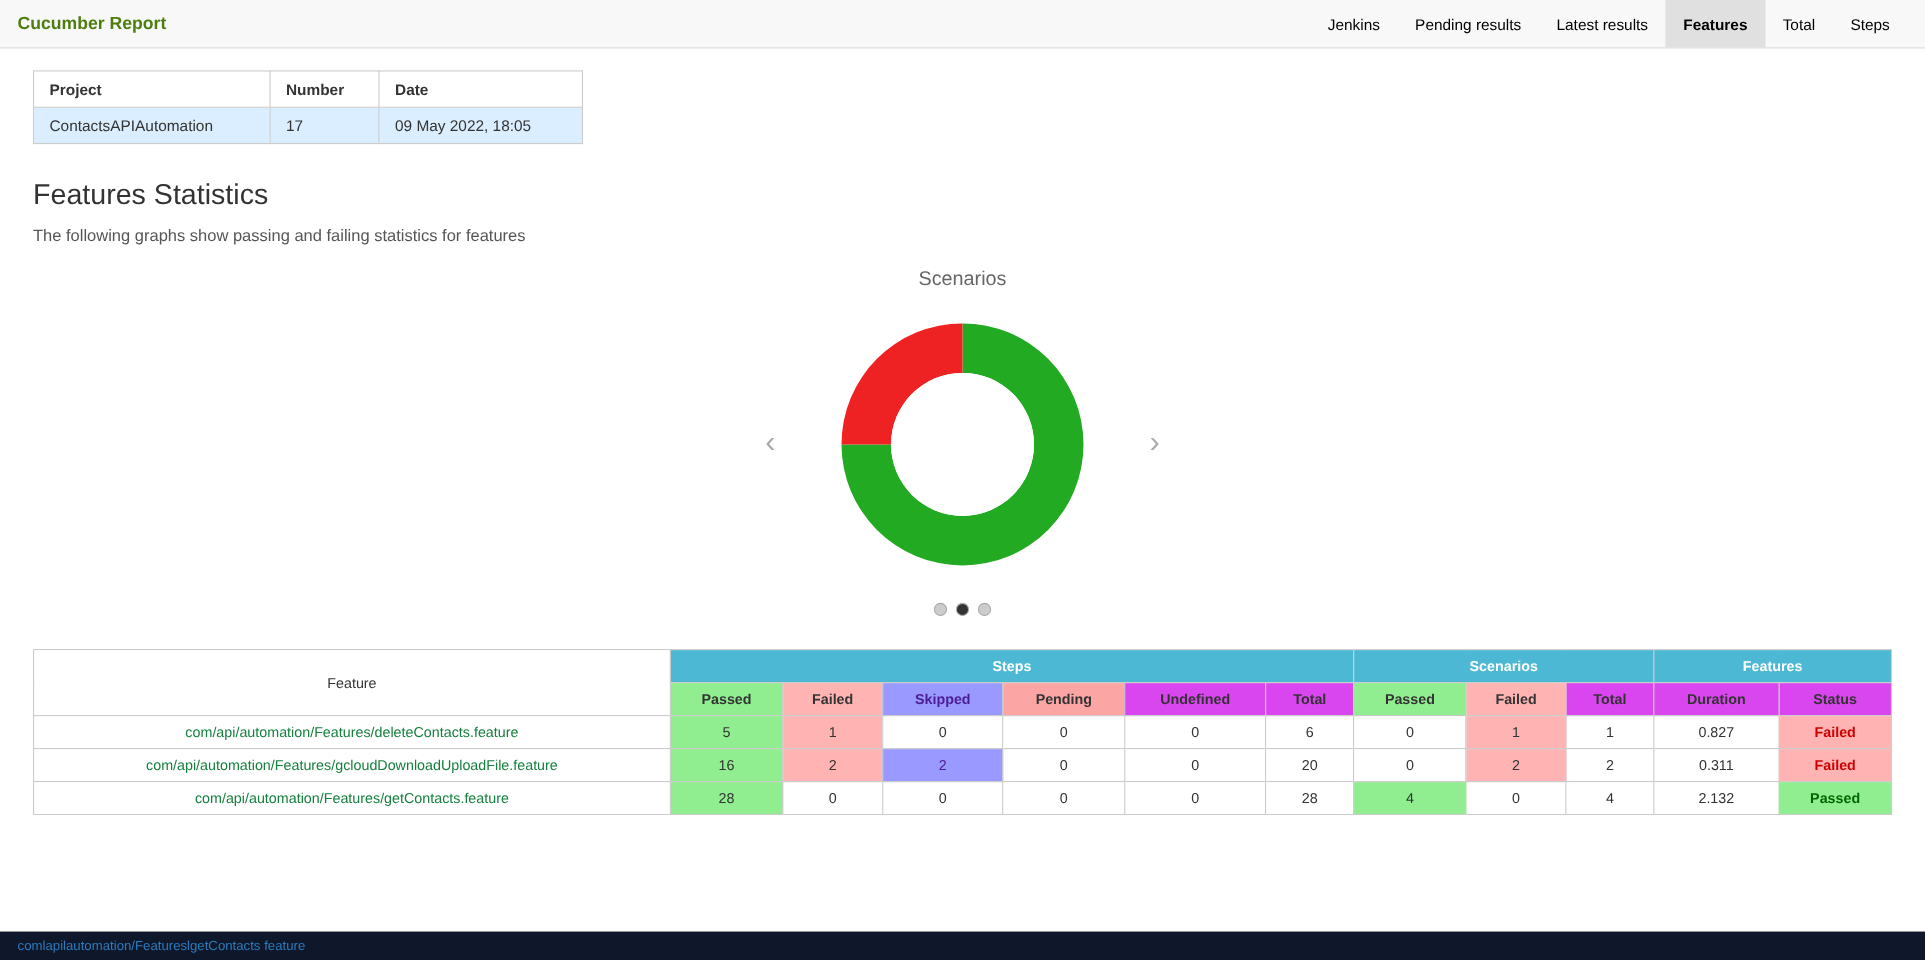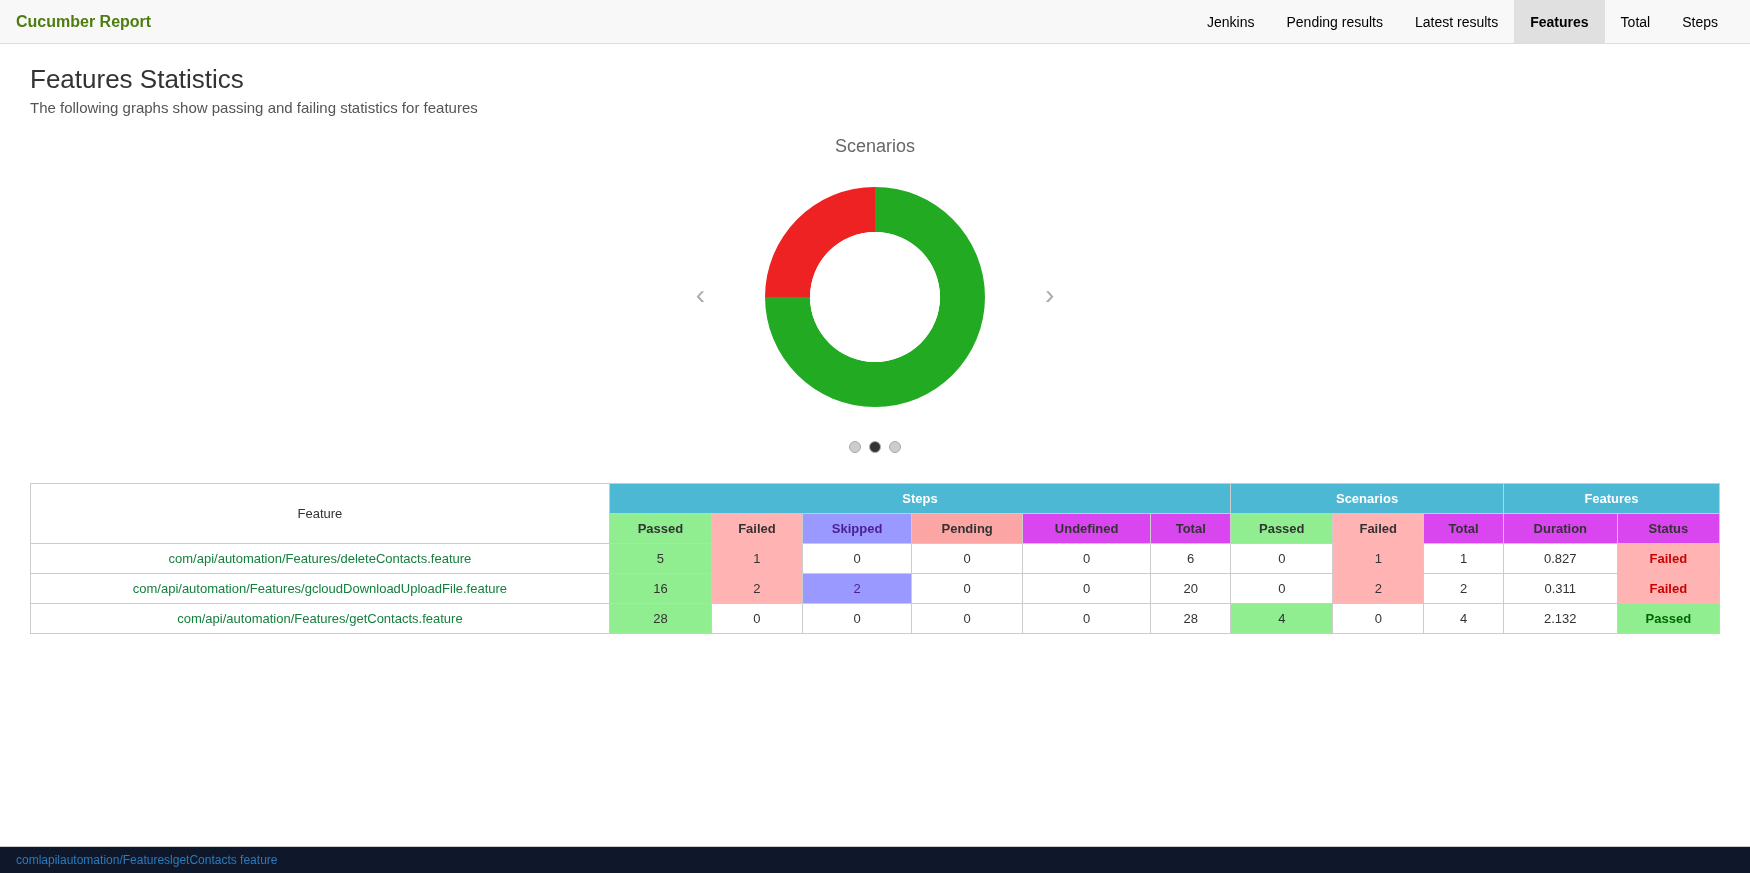--- a/index.html
+++ b/index.html
@@ -63,21 +63,21 @@
       font-weight: bold;
     }
     .project-table tr.data-row td {
       background: #dbeeff;
     }
 
     
     .stats-title {
       font-size: 26px;
       font-weight: normal;
-      margin-bottom: 4px;
+      margin-bottom: 14px;
     }
     .stats-subtitle {
       font-size: 15px;
       color: #555;
       margin-bottom: 20px;
     }
 
     
     .chart-area {
       display: flex;
@@ -202,20 +202,36 @@
     <button class="nav-item">Pending results</button>
     <button class="nav-item">Latest results</button>
     <button class="nav-item active">Features</button>
     <button class="nav-item">Total</button>
     <button class="nav-item">Steps</button>
   </div>
 </nav>
 
 <div class="main-content">
 
+  <table class="project-table">
+    <thead>
+      <tr>
+        <th>Project</th>
+        <th>Number</th>
+        <th>Date</th>
+      </tr>
+    </thead>
+    <tbody>
+      <tr class="data-row">
+        <td>ContactsAPIAutomation</td>
+        <td>17</td>
+        <td>09 May 2022, 18:05</td>
+      </tr>
+    </tbody>
+  </table>
 
   <h2 class="stats-title">Features Statistics</h2>
   <p class="stats-subtitle">The following graphs show passing and failing statistics for features</p>
 
   <div class="chart-area">
     <div class="chart-nav">‹</div>
 
     <div class="chart-container">
       <div class="chart-label">Scenarios</div>
 

